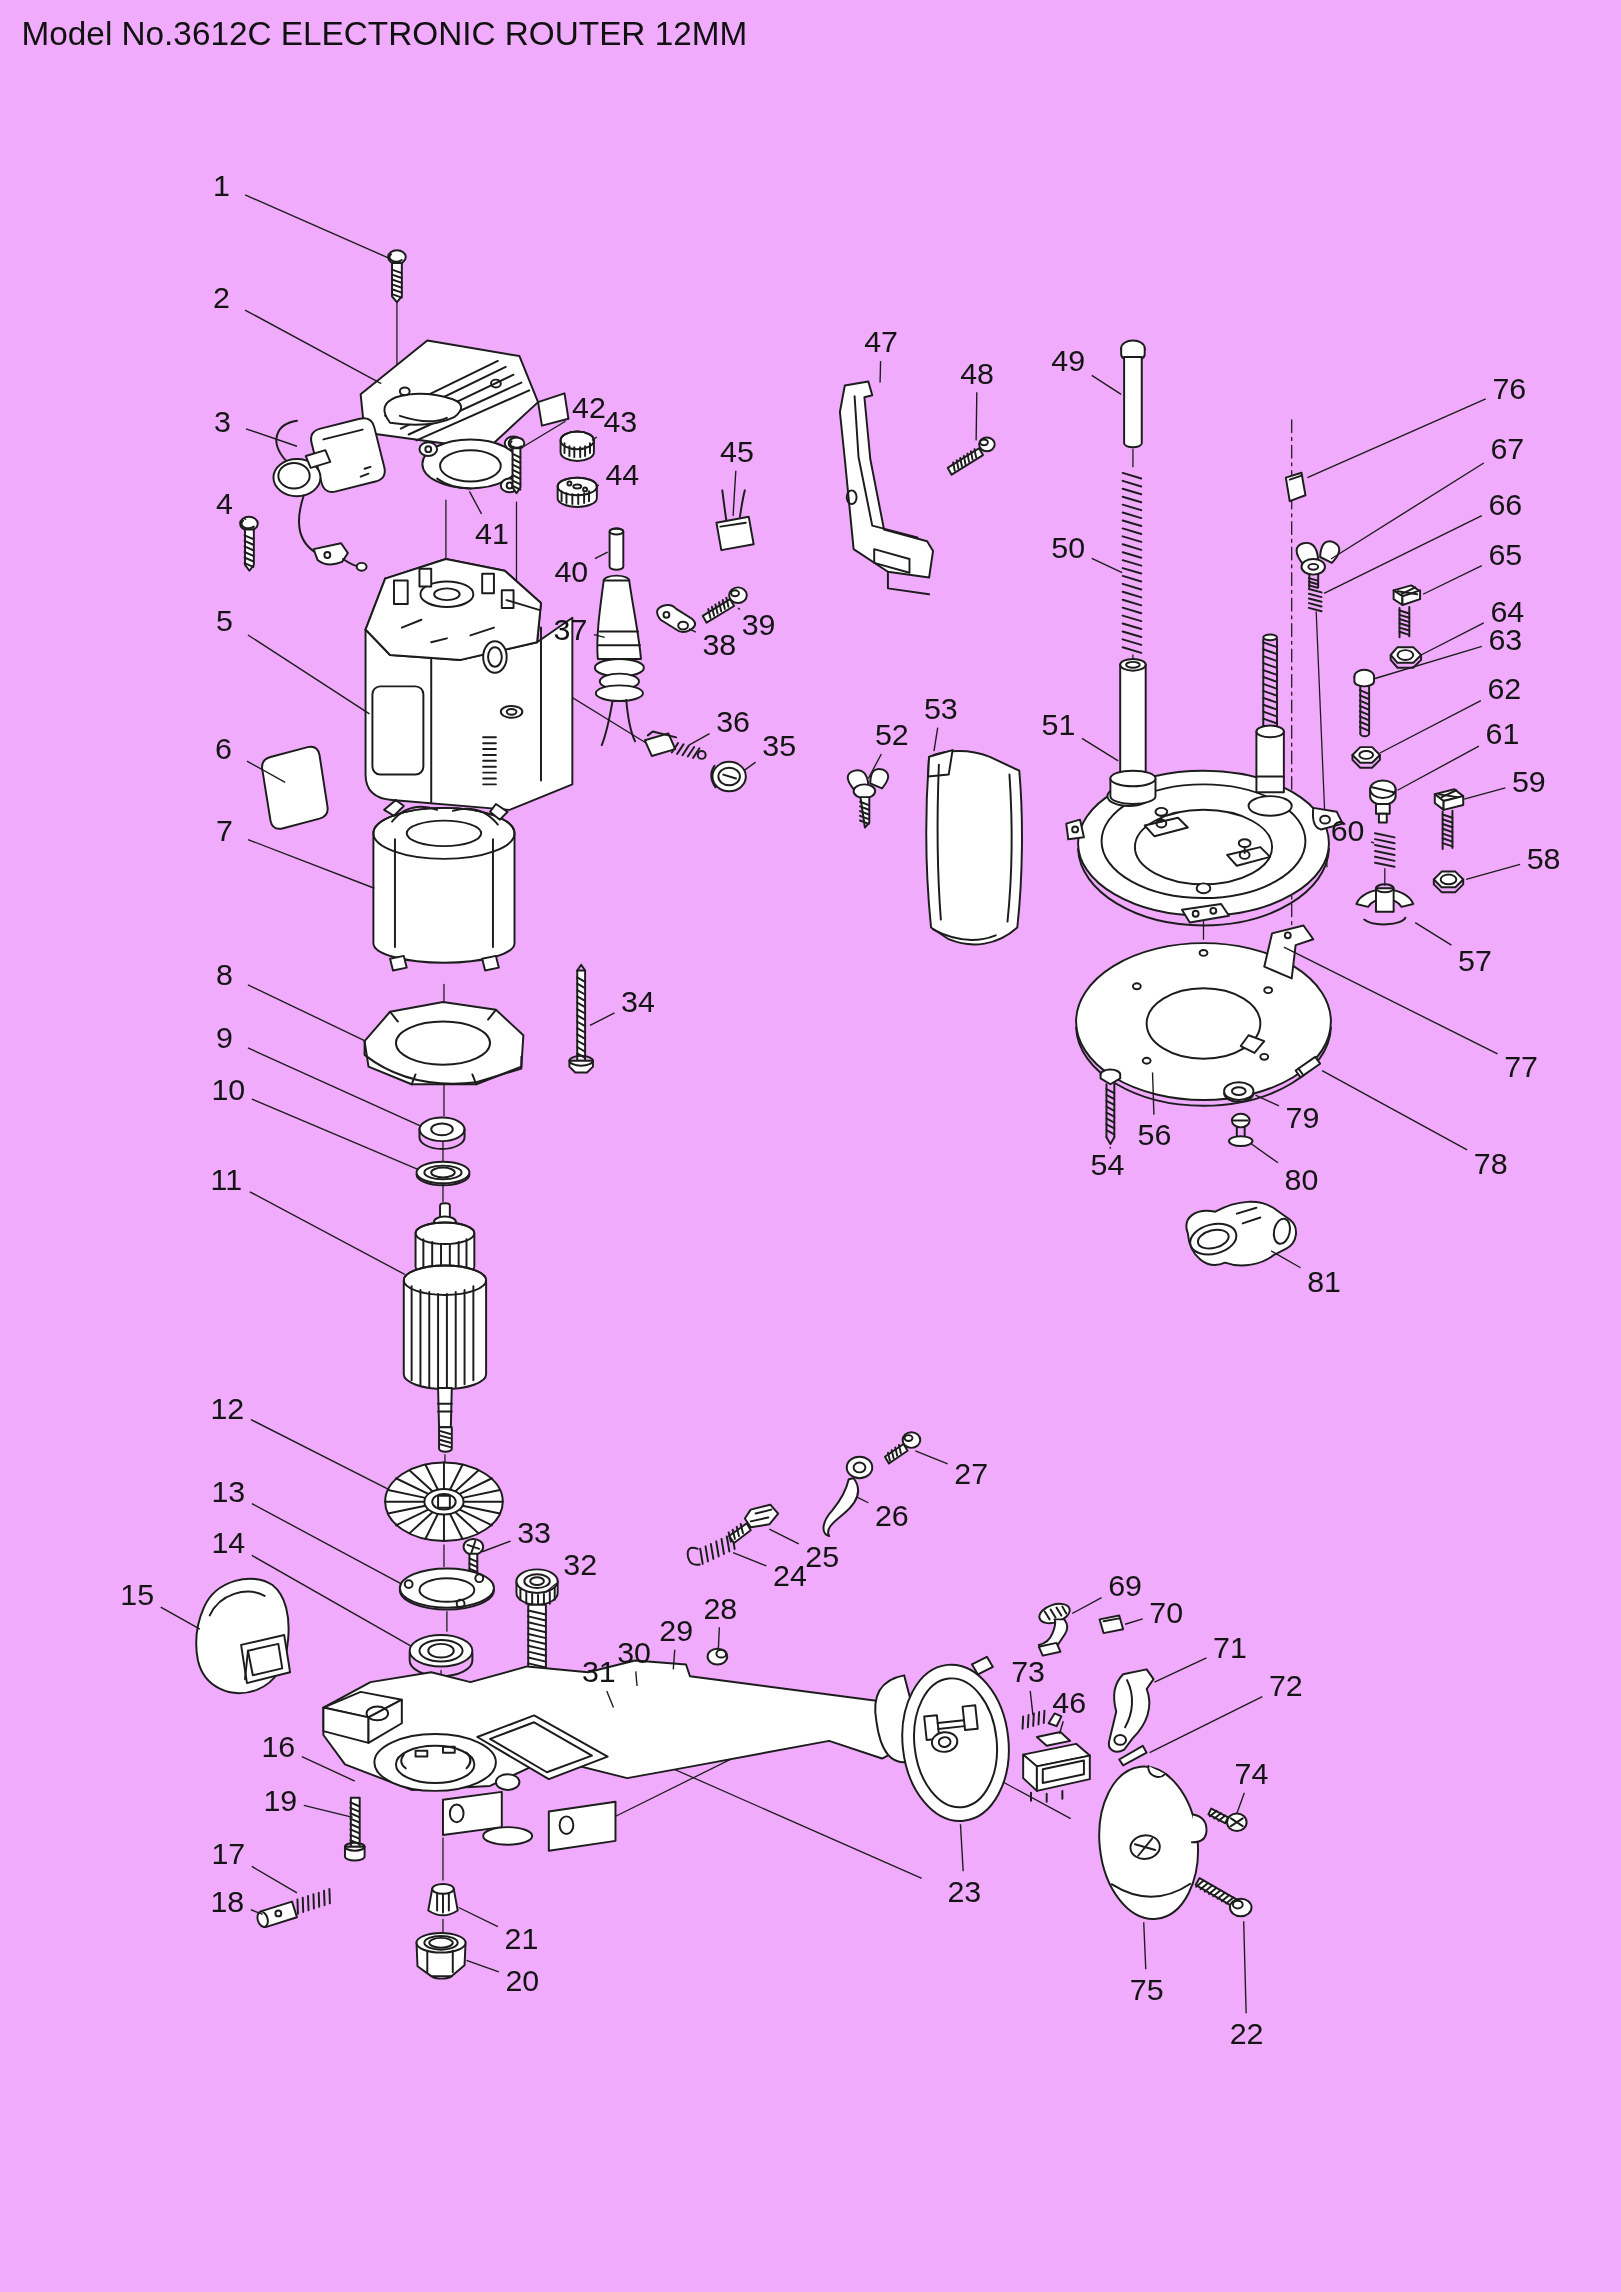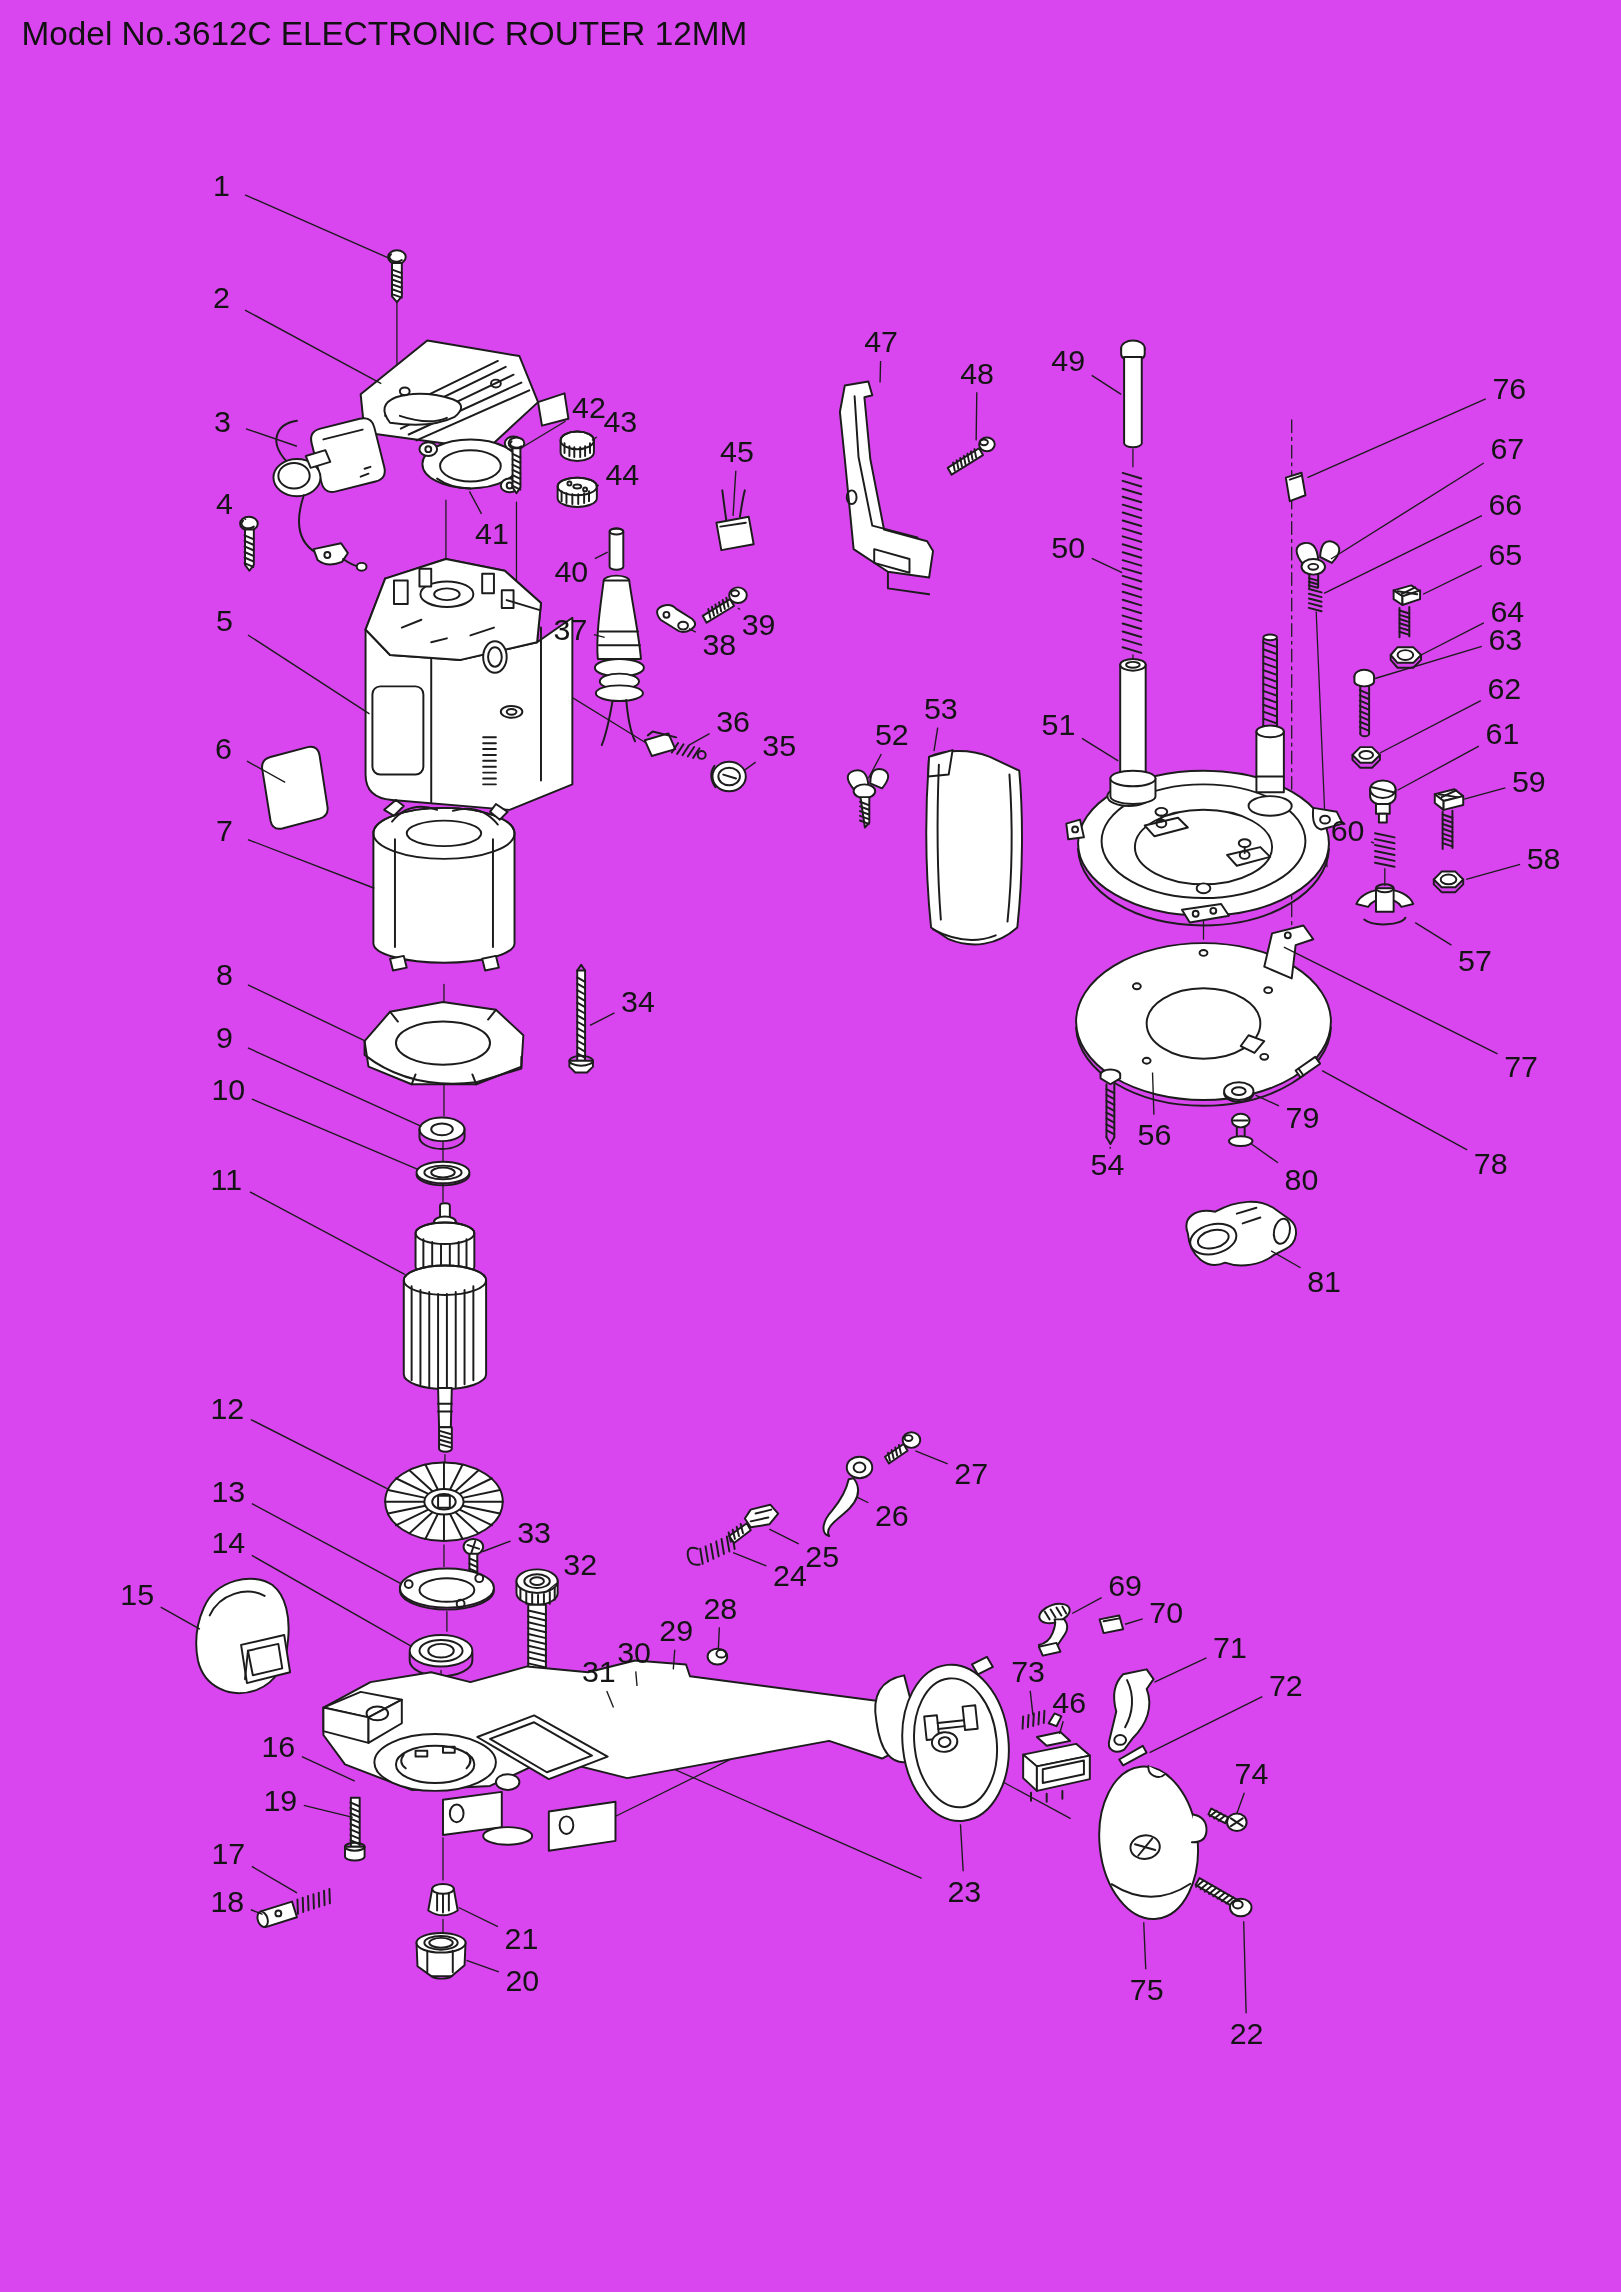--- a/index.html
+++ b/index.html
@@ -1,16 +1,16 @@
 <!DOCTYPE html>
 <html><head>
 <meta charset="utf-8">
 <style>
   html,body{margin:0;padding:0;background:#ffffff;}
-  .page{position:relative;width:1621px;height:2293px;background:#d946ef;overflow:hidden;
+  .page{position:relative;width:1621px;height:2293px;background:#f0abfc;overflow:hidden;
         font-family:"Liberation Sans", sans-serif;}
   svg{position:absolute;left:0;top:0;}
   #drawing-layer path, #drawing-layer ellipse, #drawing-layer rect,
   #drawing-layer circle, #drawing-layer line{
       stroke:#1c1c1c;stroke-width:2;fill:none;stroke-linejoin:round;stroke-linecap:round;}
   #drawing-layer .f{fill:#ffffff;}
   #drawing-layer .thin{stroke-width:1.3;}
   #drawing-layer .dash{stroke-width:1.3;stroke-dasharray:13 5 3 5;}
   #labels-layer line{stroke:#1c1c1c;stroke-width:1.4;}
   text{font-family:"Liberation Sans", sans-serif;font-size:31px;fill:#141414;}

